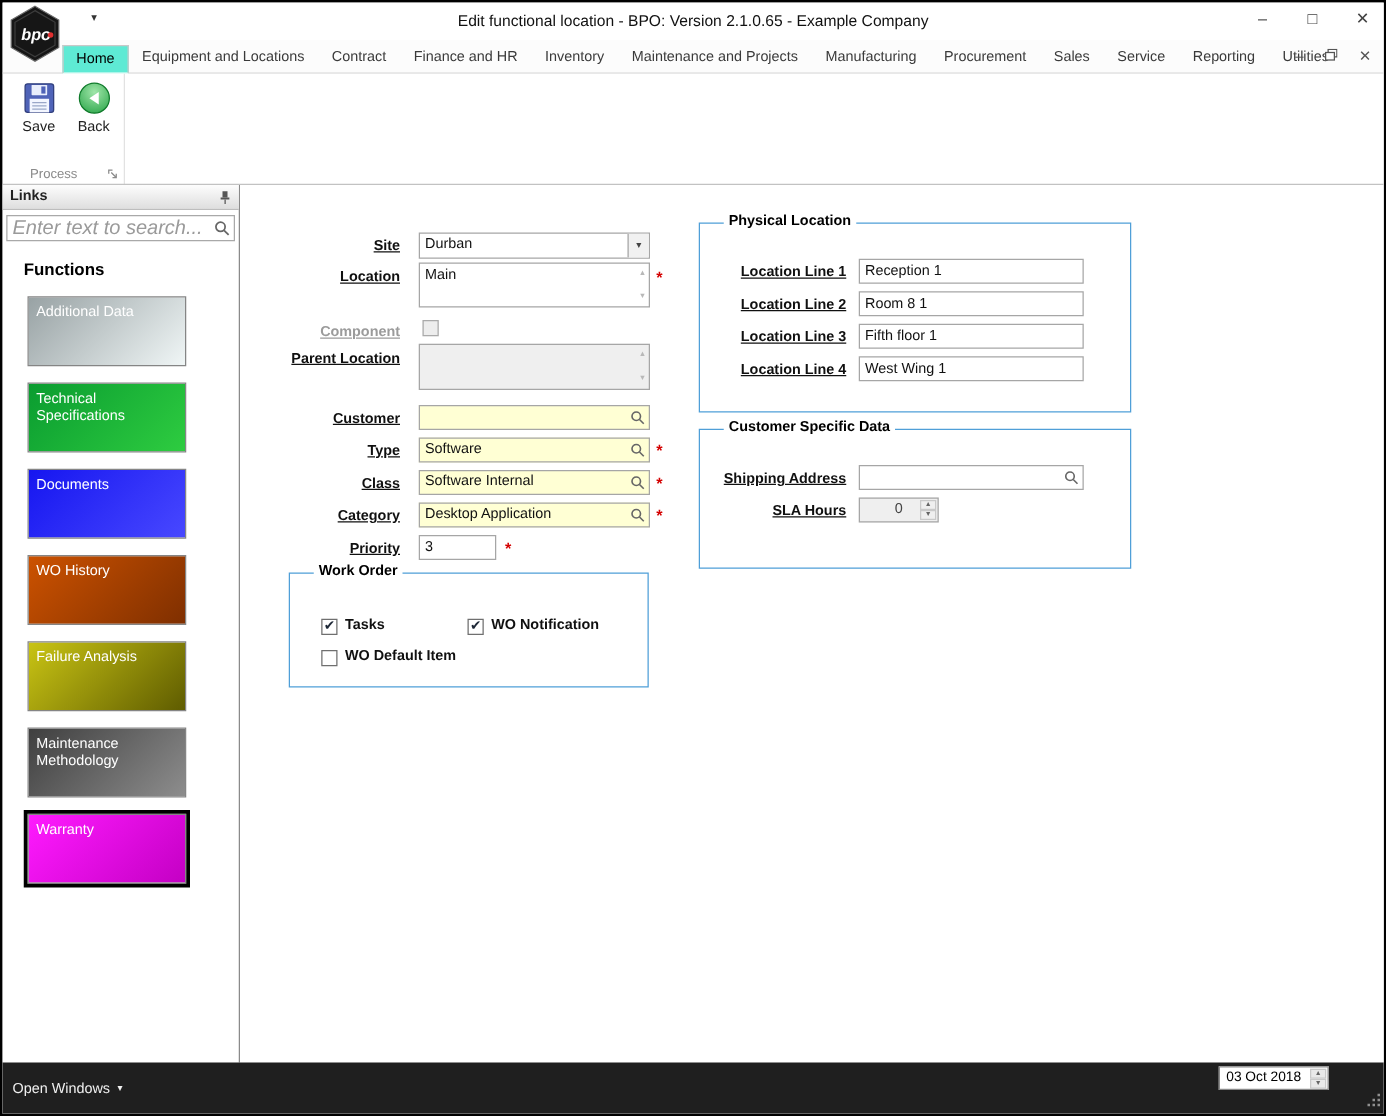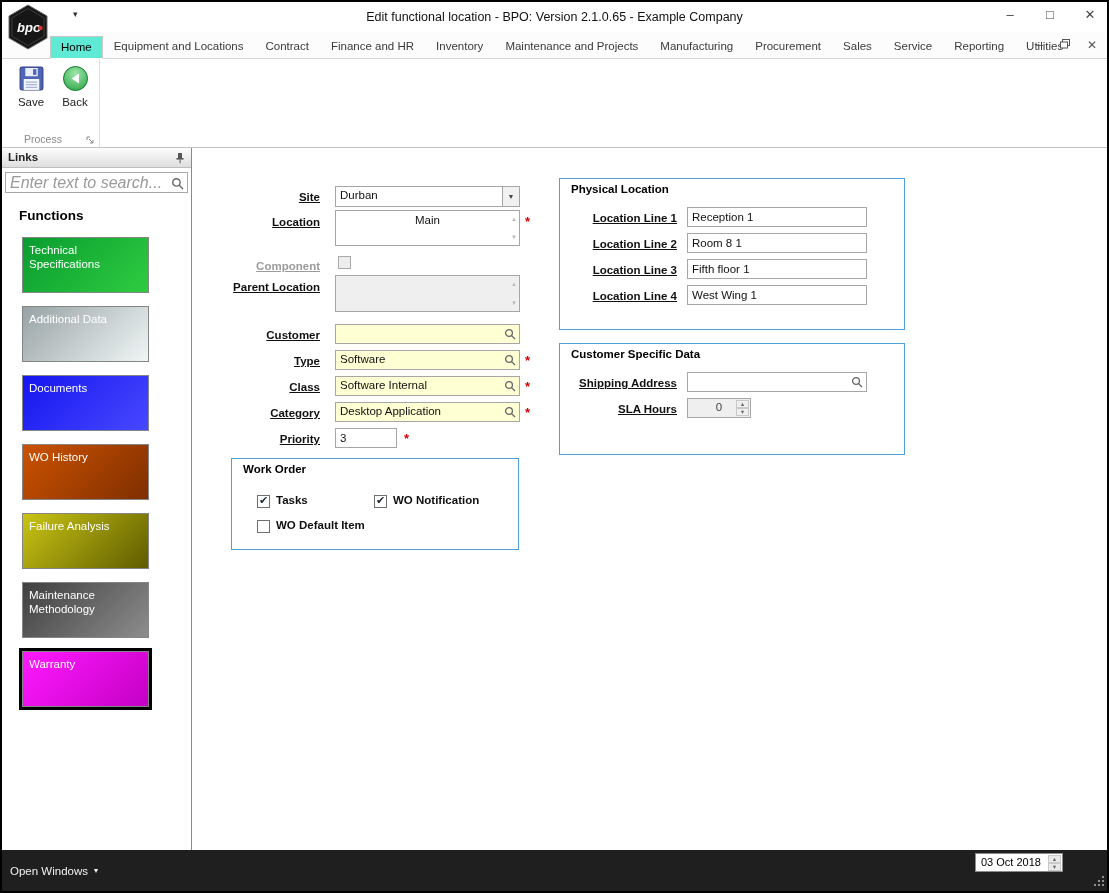--- a/index.html
+++ b/index.html
@@ -46,28 +46,28 @@
 .fn-btn.selected{outline:3px solid #000;}
 
 
 .content{flex:1;position:relative;background:#fff;font-size:11.5px;}
 .flabel{position:absolute;left:0;width:128px;text-align:right;font-weight:bold;color:#101010;line-height:20px;white-space:nowrap;text-decoration:underline;}
 .flabel.disabled{color:#9b9b9b;}
 .tbox{position:absolute;border:1px solid #a6a6a6;background:#fff;font-size:11.5px;padding:2px 4px;color:#111;}
 .yellow{background:#ffffd4;}
 .req{position:absolute;color:#d40000;font-weight:bold;font-size:13px;}
 .groupbox{position:absolute;border:1px solid #4f9fd8;background:#fff;}
-.gtitle{position:absolute;top:-8px;left:7px;background:#fff;padding:0 4px;font-weight:bold;font-size:11.5px;color:#000;white-space:nowrap;margin-top:12px;}
+.gtitle{position:absolute;top:-8px;left:19px;background:#fff;padding:0 4px;font-weight:bold;font-size:11.5px;color:#000;white-space:nowrap;}
 .combo .dd-btn{position:absolute;right:0;top:0;bottom:0;width:17px;background:#f1f1f1;border-left:1px solid #a6a6a6;font-size:7px;color:#444;display:flex;align-items:center;justify-content:center;cursor:pointer;}
 .lookup .mag{position:absolute;right:3px;top:3px;cursor:pointer;}
 .cb{position:absolute;width:13px;height:13px;border:1px solid #6f6f6f;background:#fff;cursor:pointer;}
 .cb.checked::after{content:"✔";font-family:"DejaVu Sans",sans-serif;font-size:11px;font-weight:bold;color:#1d2736;position:absolute;left:1px;top:-2px;}
 .cb.disabled{background:#ededed;border-color:#aaa;cursor:default;}
 .cblabel{position:absolute;font-weight:bold;font-size:11.5px;color:#101010;white-space:nowrap;}
-.memo{line-height:14px;text-align:center;}
+.memo{line-height:14px;}
 .memo .sc{position:absolute;right:2px;font-size:6px;color:#b8b8b8;}
 .spin{position:absolute;right:1px;top:1px;bottom:1px;width:13px;display:flex;flex-direction:column;}
 .spin span{flex:1;background:#efefef;border:1px solid #c9c9c9;font-size:5.5px;color:#666;display:flex;align-items:center;justify-content:center;cursor:pointer;}
 .disabled-box{background:#efefef;color:#444;}
 
 
 .statusbar{height:41px;background:#1f1f1f;color:#f0f0f0;display:flex;padding:0 8px;position:relative;font-size:11.5px;flex:0 0 auto;}
 .sb-left{display:flex;align-items:center;gap:6px;cursor:pointer;}
 .sb-left .caret{font-size:8px;}
 .date-ctl{position:absolute;right:44px;top:3px;width:88px;height:19px;background:#fff;border:1px solid #8a8a8a;color:#000;font-size:11px;padding:2px 16px 2px 5px;}
@@ -182,22 +182,22 @@
         <input type="text" placeholder="Enter text to search..." style="">
         <span class="mag">
           <svg width="13" height="13" viewBox="0 0 12 12">
               <circle cx="5" cy="5" r="3.4" fill="none" stroke="#666" stroke-width="1.3"></circle>
               <line x1="7.6" y1="7.6" x2="11" y2="11" stroke="#666" stroke-width="1.3"></line>
             </svg>
         </span>
       </div>
       <div class="sb-section">Functions</div>
 
+      <div class="fn-btn" style="background: linear-gradient(135deg, rgb(152, 162, 164), rgb(240, 246, 246));"><span>Additional Data</span></div>
       <div class="fn-btn" style="background: linear-gradient(135deg, rgb(10, 156, 48), rgb(46, 204, 64));"><span>Technical Specifications</span></div>
-      <div class="fn-btn" style="background: linear-gradient(135deg, rgb(152, 162, 164), rgb(240, 246, 246));"><span>Additional Data</span></div>
       <div class="fn-btn" style="background: linear-gradient(135deg, rgb(22, 22, 240), rgb(72, 72, 255));"><span>Documents</span></div>
       <div class="fn-btn" style="background: linear-gradient(135deg, rgb(204, 82, 0), rgb(127, 47, 0));"><span>WO History</span></div>
       <div class="fn-btn" style="background: linear-gradient(135deg, rgb(201, 196, 20), rgb(95, 92, 0));"><span>Failure Analysis</span></div>
       <div class="fn-btn" style="background: linear-gradient(135deg, rgb(63, 63, 63), rgb(141, 141, 141));"><span>Maintenance Methodology</span></div>
       <div class="fn-btn selected" style="background: linear-gradient(135deg, rgb(255, 26, 255), rgb(196, 0, 196));"><span>Warranty</span></div>
     </div>
 
     <div class="content">
 
       <div class="flabel" style="top:39px;">Site</div>

